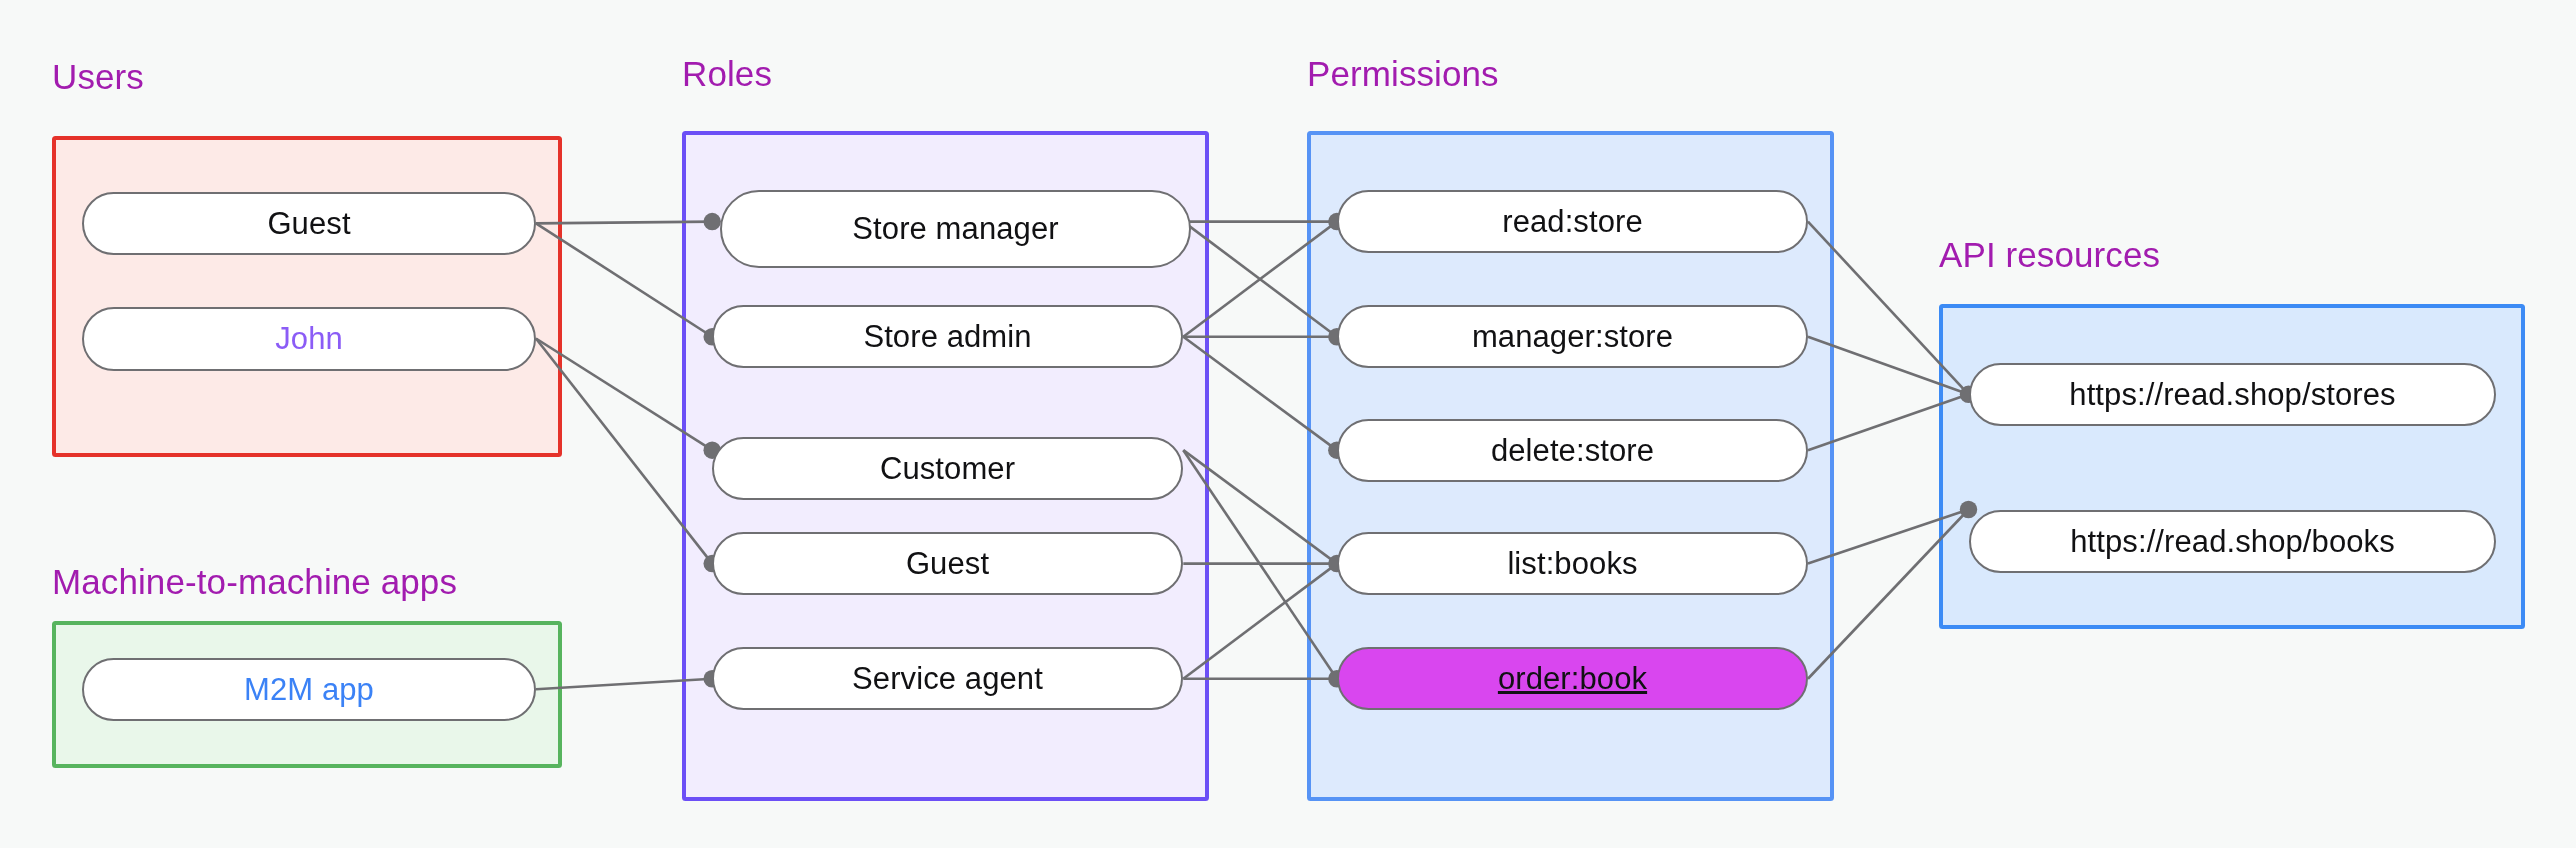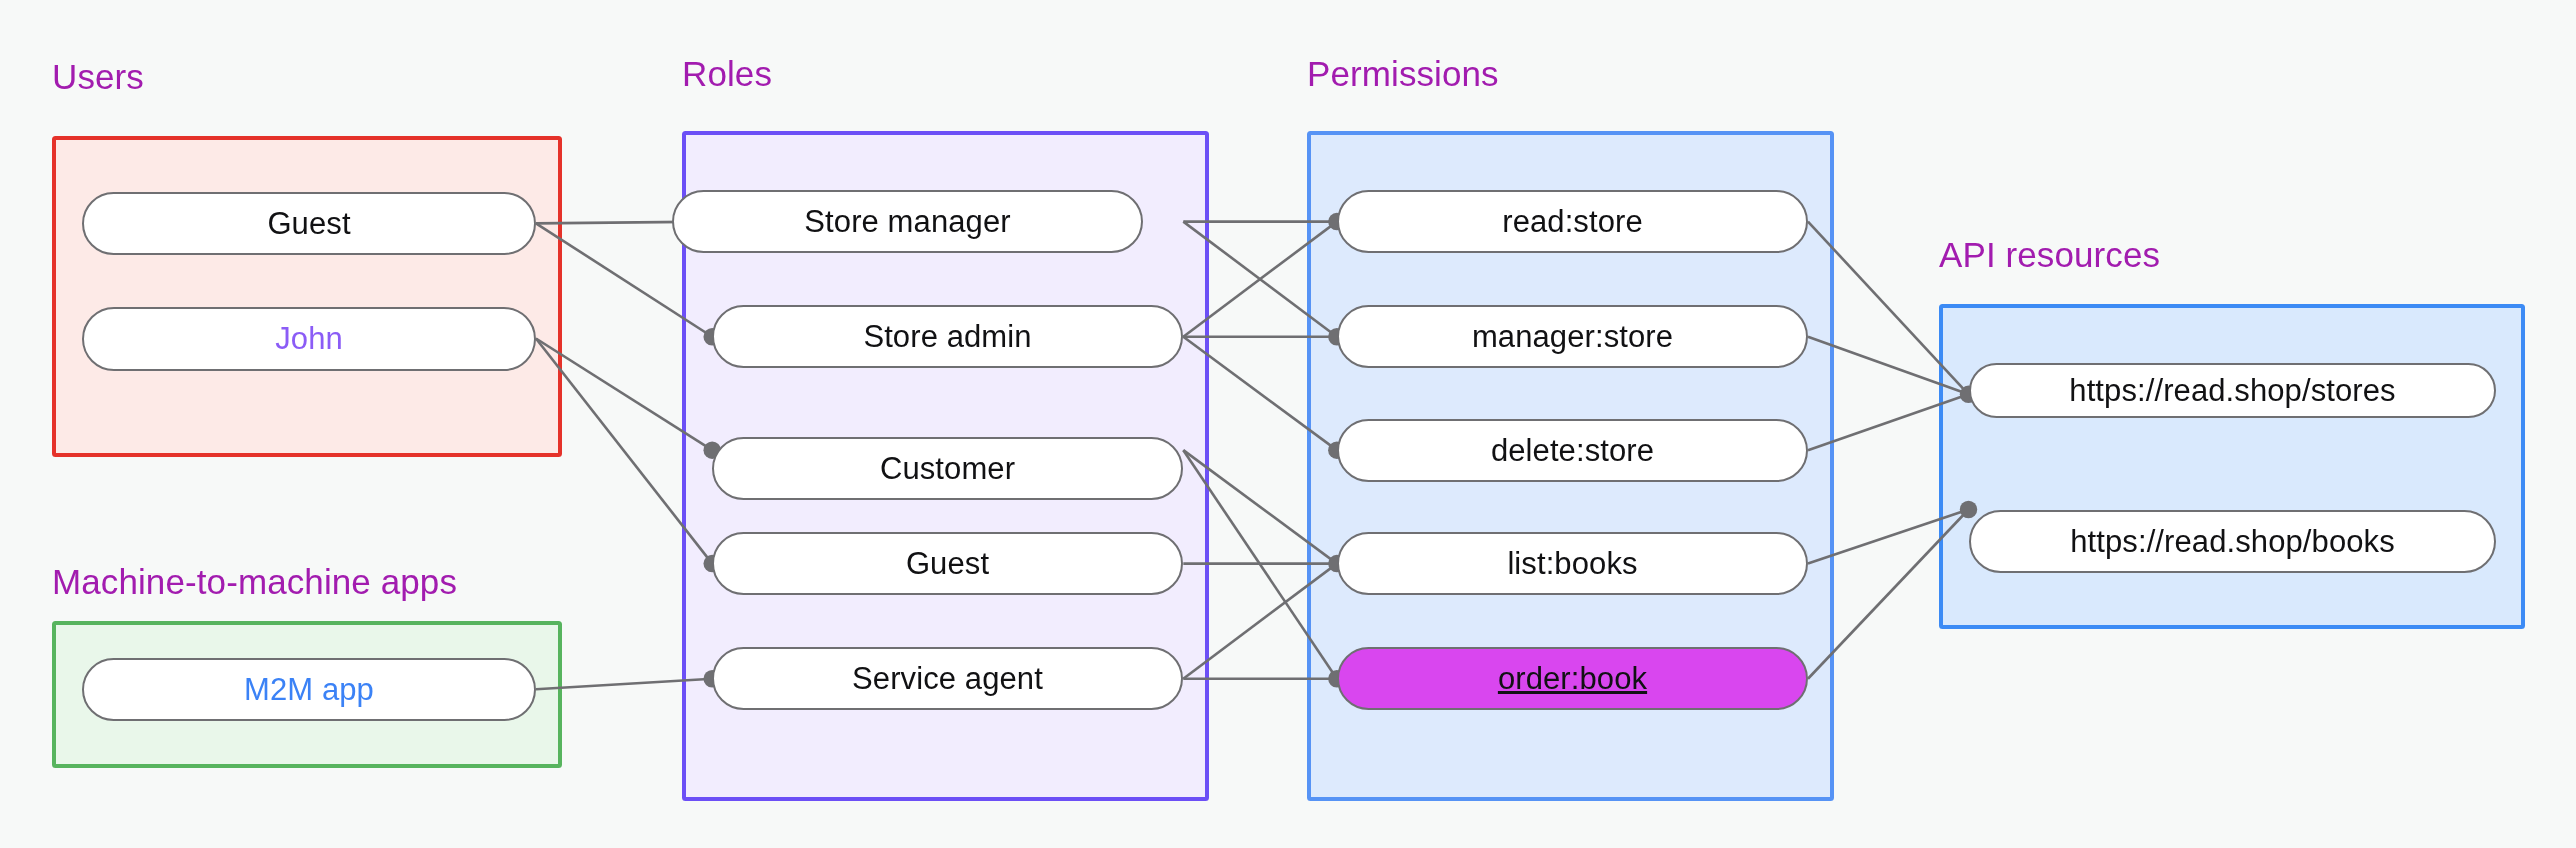--- a/index.html
+++ b/index.html
@@ -120,28 +120,28 @@
         <circle cx="1532" cy="778" r="10" fill="#6f6f72"></circle>
         <circle cx="2256" cy="452" r="10" fill="#6f6f72"></circle>
         <circle cx="2256" cy="584" r="10" fill="#6f6f72"></circle>
       </g>
   </svg>
 
   <div id="nodes-layer">
       <div class="node" style="left: 82px; top: 192px; width: 454px; height: 63px; border-color: rgb(111, 111, 114); background: rgb(255, 255, 255); color: rgb(17, 17, 19);">Guest</div>
       <div class="node" style="left: 82px; top: 307px; width: 454px; height: 64px; border-color: rgb(111, 111, 114); background: rgb(255, 255, 255); color: #8b5cf6;">John</div>
       <div class="node" style="left: 82px; top: 658px; width: 454px; height: 63px; border-color: rgb(111, 111, 114); background: rgb(255, 255, 255); color: #3b82f6;">M2M app</div>
-      <div class="node" style="left: 672px; top: 190px; width: 471px; height: 63px; border-color: rgb(111, 111, 114); background: rgb(255, 255, 255); color: rgb(17, 17, 19);">Store manager</div>
+      <div class="node" style="left: 720px; top: 190px; width: 471px; height: 78px; border-color: rgb(111, 111, 114); background: rgb(255, 255, 255); color: rgb(17, 17, 19);">Store manager</div>
       <div class="node" style="left: 712px; top: 305px; width: 471px; height: 63px; border-color: rgb(111, 111, 114); background: rgb(255, 255, 255); color: rgb(17, 17, 19);">Store admin</div>
       <div class="node" style="left: 712px; top: 437px; width: 471px; height: 63px; border-color: rgb(111, 111, 114); background: rgb(255, 255, 255); color: rgb(17, 17, 19);">Customer</div>
       <div class="node" style="left: 712px; top: 532px; width: 471px; height: 63px; border-color: rgb(111, 111, 114); background: rgb(255, 255, 255); color: rgb(17, 17, 19);">Guest</div>
       <div class="node" style="left: 712px; top: 647px; width: 471px; height: 63px; border-color: rgb(111, 111, 114); background: rgb(255, 255, 255); color: rgb(17, 17, 19);">Service agent</div>
       <div class="node" style="left: 1337px; top: 190px; width: 471px; height: 63px; border-color: rgb(111, 111, 114); background: rgb(255, 255, 255); color: rgb(17, 17, 19);">read:store</div>
       <div class="node" style="left: 1337px; top: 305px; width: 471px; height: 63px; border-color: rgb(111, 111, 114); background: rgb(255, 255, 255); color: rgb(17, 17, 19);">manager:store</div>
       <div class="node" style="left: 1337px; top: 419px; width: 471px; height: 63px; border-color: rgb(111, 111, 114); background: rgb(255, 255, 255); color: rgb(17, 17, 19); text-align: center;">delete:store</div>
       <div class="node" style="left: 1337px; top: 532px; width: 471px; height: 63px; border-color: rgb(111, 111, 114); background: rgb(255, 255, 255); color: rgb(17, 17, 19);">list:books</div>
       <div class="node" style="left: 1337px; top: 647px; width: 471px; height: 63px; border-color: rgb(111, 111, 114); background: #d946ef; color: rgb(17, 17, 19); text-decoration: underline;">order:book</div>
-      <div class="node" style="left: 1969px; top: 363px; width: 527px; height: 55px; border-color: rgb(111, 111, 114); background: rgb(255, 255, 255); color: rgb(17, 17, 19);">https://read.shop/stores</div>
+      <div class="node" style="left: 1969px; top: 363px; width: 527px; height: 63px; border-color: rgb(111, 111, 114); background: rgb(255, 255, 255); color: rgb(17, 17, 19);">https://read.shop/stores</div>
       <div class="node" style="left: 1969px; top: 478px; width: 527px; height: 63px; border-color: rgb(111, 111, 114); background: rgb(255, 255, 255); color: rgb(17, 17, 19); margin-top: 32px;">https://read.shop/books</div>
     </div>
 
 </div>
 
 
 </body></html>

